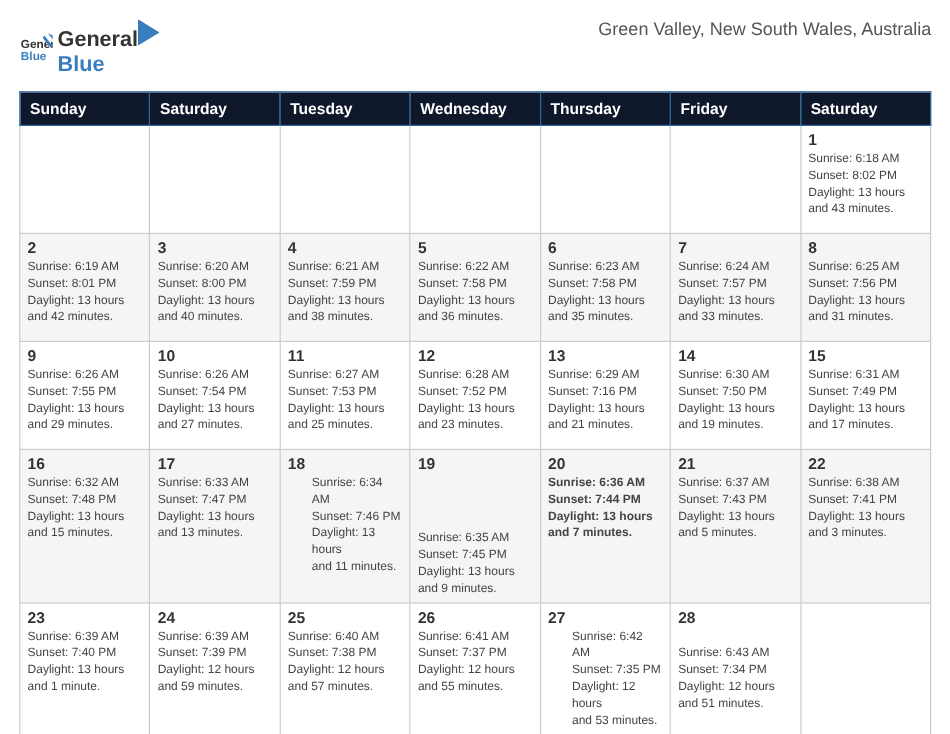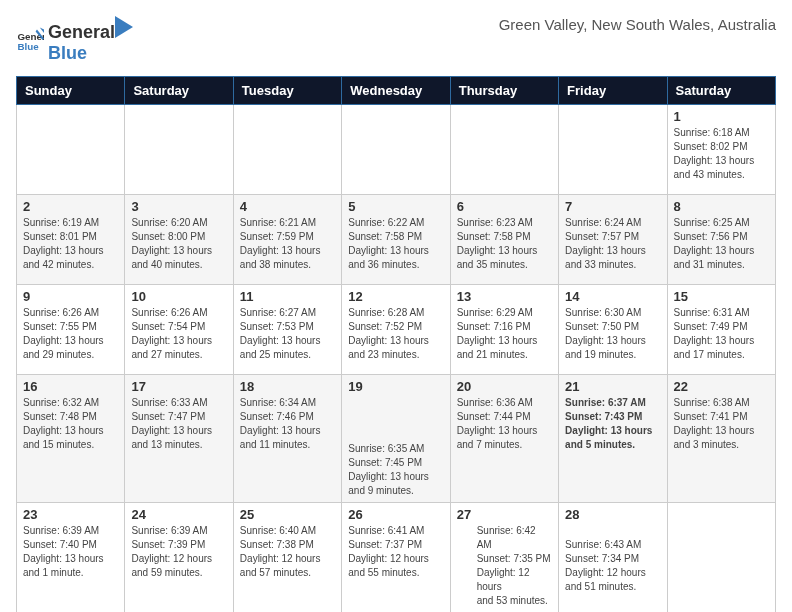--- a/index.html
+++ b/index.html
@@ -257,42 +257,42 @@
         </td>
         <td>
           <span class="day-number">17</span>
           <div class="day-info" style="white-space: pre-line;">Sunrise: 6:33 AM
 Sunset: 7:47 PM
 Daylight: 13 hours
 and 13 minutes.</div>
         </td>
         <td>
           <span class="day-number">18</span>
-          <div class="day-info" style="white-space: pre-line;">Sunrise: 6:34 AM
+          <div class="day-info" style="white-space: pre-line; margin-left: 20px;">Sunrise: 6:34 AM
 Sunset: 7:46 PM
 Daylight: 13 hours
 and 11 minutes.</div>
         </td>
         <td>
           <span class="day-number">19</span>
           <div class="day-info" style="white-space: pre-line; margin-top: 48px;">Sunrise: 6:35 AM
 Sunset: 7:45 PM
 Daylight: 13 hours
 and 9 minutes.</div>
         </td>
         <td>
           <span class="day-number">20</span>
-          <div class="day-info" style="white-space: pre-line;">Sunrise: 6:36 AM
+          <div class="day-info" style="white-space: pre-line; font-weight: bold;">Sunrise: 6:36 AM
 Sunset: 7:44 PM
 Daylight: 13 hours
 and 7 minutes.</div>
         </td>
         <td>
           <span class="day-number">21</span>
-          <div class="day-info" style="white-space: pre-line; font-weight: bold;">Sunrise: 6:37 AM
+          <div class="day-info" style="white-space: pre-line;">Sunrise: 6:37 AM
 Sunset: 7:43 PM
 Daylight: 13 hours
 and 5 minutes.</div>
         </td>
         <td>
           <span class="day-number">22</span>
           <div class="day-info" style="white-space: pre-line;">Sunrise: 6:38 AM
 Sunset: 7:41 PM
 Daylight: 13 hours
 and 3 minutes.</div>

